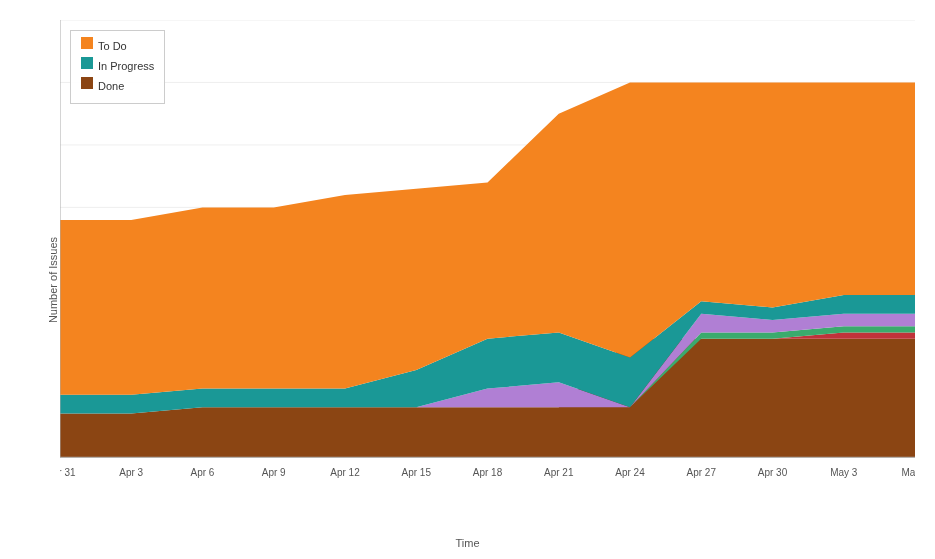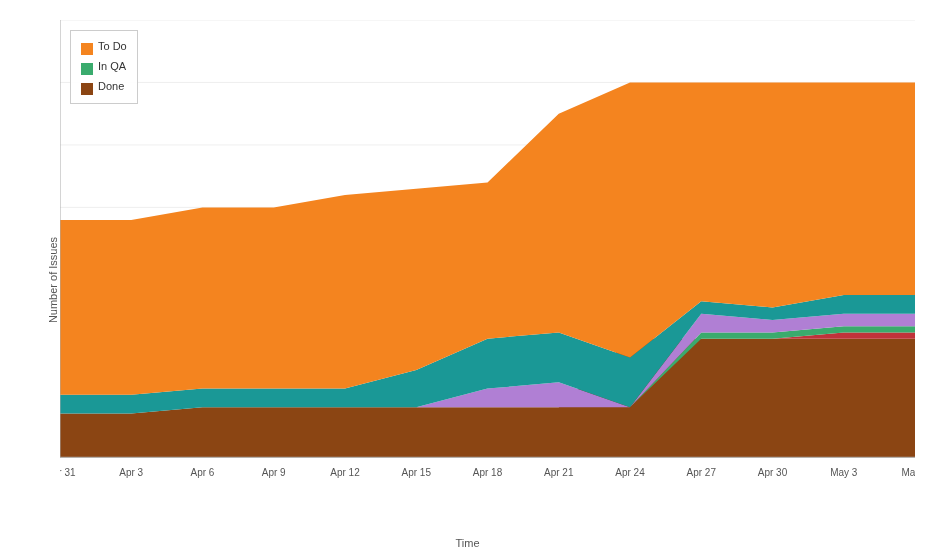--- a/index.html
+++ b/index.html
@@ -50,21 +50,21 @@
       top: 10px;
       left: 10px;
       background: rgba(255,255,255,0.9);
       border: 1px solid #ccc;
       padding: 6px 10px;
       font-size: 11px;
       line-height: 18px;
     }
     .legend-item {
       display: flex;
-      align-items: flex-end;
+      align-items: flex-start;
       gap: 5px;
       margin-bottom: 2px;
     }
     .legend-color {
       width: 12px;
       height: 12px;
       flex-shrink: 0;
     }
   </style>
 </head>
@@ -155,22 +155,22 @@
       </g>
     </svg>
 
     
     <div class="legend">
       <div class="legend-item">
         <div class="legend-color" style="background:#F4841F;"></div>
         <span>To Do</span>
       </div>
       <div class="legend-item">
-        <div class="legend-color" style="background:#3AAB6D;"></div>
-        <span>In QA</span>
+        <div class="legend-color" style="background:#1A9896;"></div>
+        <span>In Progress</span>
       </div>
       <div class="legend-item">
         <div class="legend-color" style="background:#8B4513;"></div>
         <span>Done</span>
       </div>
     </div>
   </div>
 </div>
 
 </body></html>

